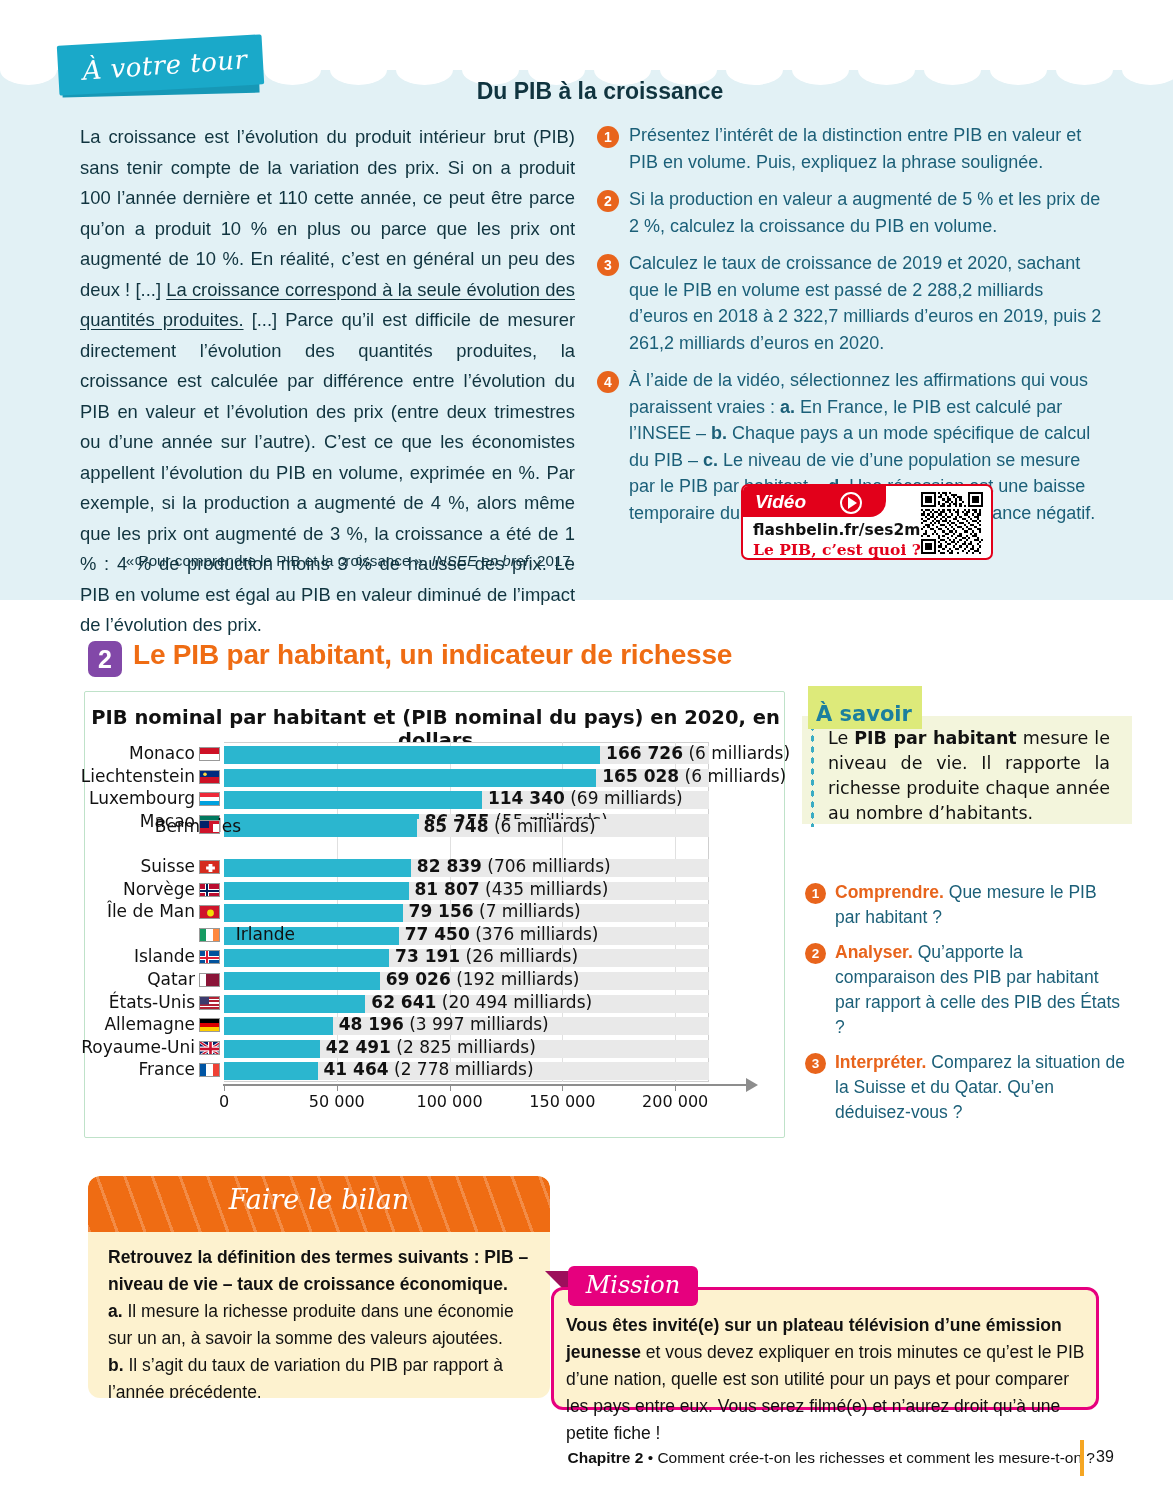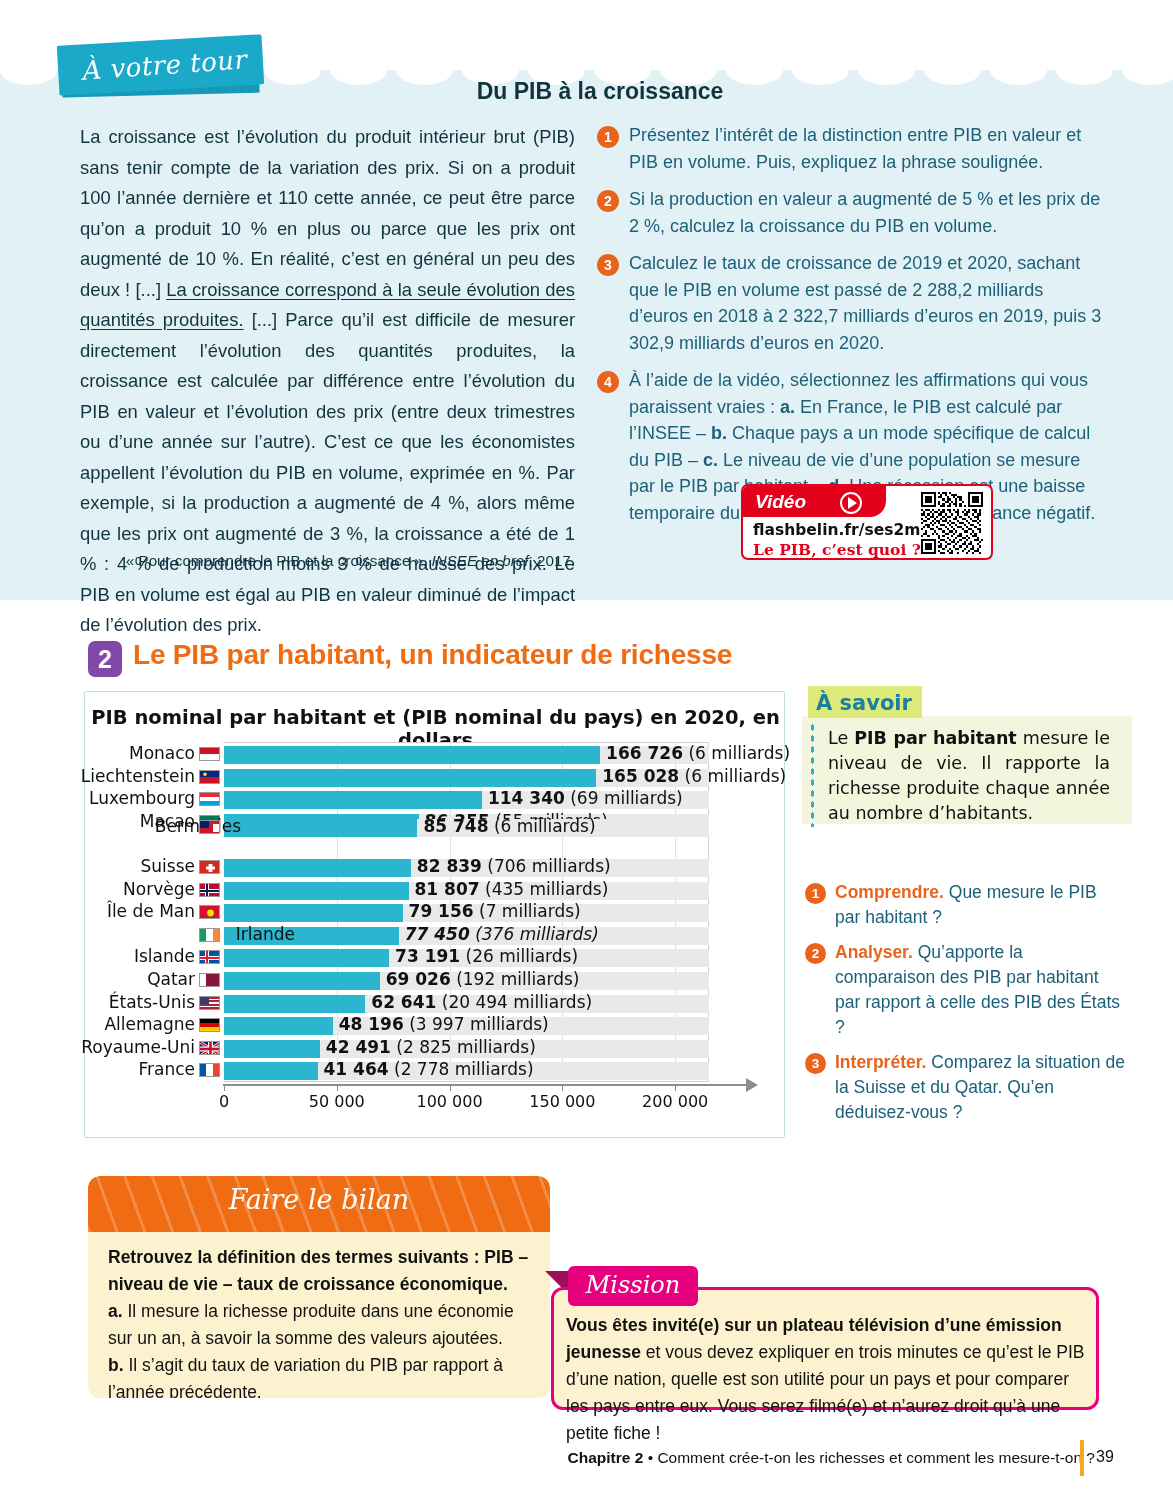--- a/index.html
+++ b/index.html
@@ -222,21 +222,21 @@
     position: absolute; top: -3px;
     font-size: 17px; color: #111; white-space: nowrap;
     font-family: "DejaVu Sans", sans-serif;
   }
   .row-val b { font-weight: bold; }
 
   
   .savoir-wrap { position: absolute; left: 802px; top: 686px; width: 330px; }
   .savoir-head {
     position: absolute; left: 6px; top: 0;
-    background: #ddea7a; padding: 5px 10px 3px 8px;
+    background: #ddea7a; padding: 16px 10px 3px 8px;
     font-size: 21px; font-weight: bold; color: #1b7f9e;
     font-family: "DejaVu Sans", sans-serif;
   }
   .savoir-body {
     position: absolute; left: 0; top: 30px;
     width: 330px; height: 108px;
     background: #f3f5dc;
   }
   .savoir-dots {
     position: absolute; left: 8px; top: 36px;
@@ -377,21 +377,21 @@
     <div class="q-item">
       <div class="q-num">1</div>
       <div class="q-text">Présentez l’intérêt de la distinction entre PIB en valeur et PIB en volume. Puis, expliquez la phrase soulignée.</div>
     </div>
     <div class="q-item">
       <div class="q-num">2</div>
       <div class="q-text">Si la production en valeur a augmenté de 5 % et les prix de 2 %, calculez la croissance du PIB en volume.</div>
     </div>
     <div class="q-item">
       <div class="q-num">3</div>
-      <div class="q-text">Calculez le taux de croissance de 2019 et 2020, sachant que le PIB en volume est passé de 2 288,2 milliards d’euros en 2018 à 2 322,7 milliards d’euros en 2019, puis 3 302,9 milliards d’euros en 2020.</div>
+      <div class="q-text">Calculez le taux de croissance de 2019 et 2020, sachant que le PIB en volume est passé de 2 288,2 milliards d’euros en 2018 à 2 322,7 milliards d’euros en 2019, puis 2 261,2 milliards d’euros en 2020.</div>
     </div>
     <div class="q-item">
       <div class="q-num">4</div>
       <div class="q-text">À l’aide de la vidéo, sélectionnez les affirmations qui vous paraissent vraies : <b>a.</b> En France, le PIB est calculé par l’INSEE – <b>b.</b> Chaque pays a un mode spécifique de calcul du PIB – <b>c.</b> Le niveau de vie d’une population se mesure par le PIB par habitant – <b>d.</b> Une récession est une baisse temporaire du PIB induisant un taux de croissance négatif.</div>
     </div>
   </div>
 
 <div class="video-box">
   <div class="video-tab"></div>
   <div class="video-tab-label">Vidéo</div>
@@ -706,21 +706,21 @@
                 <circle cx="10.5" cy="7" r="3.4" fill="#f2e205"></circle>
               </svg></div>
           </div>
           <div class="row-val" style="left: 184.561px;"><b>79 156</b> (7 milliards)</div>
         </div>
         <div class="row" style="top: 184.8px; width: 585px;">
           <div class="row-track"></div>
           <div class="row-bar" style="width: 174.713px;"></div>
           <div class="row-name" style="right: 514px;">Irlande</div>
           <div class="flag" style="left: -25px; background: linear-gradient(90deg, rgb(22, 155, 98) 33.3%, rgb(255, 255, 255) 33.3%, rgb(255, 255, 255) 66.6%, rgb(255, 136, 62) 66.6%);"></div>
-          <div class="row-val" style="left: 180.713px; font-style: italic;"><b>77 450</b> (376 milliards)</div>
+          <div class="row-val" style="left: 180.713px;"><b>77 450</b> (376 milliards)</div>
         </div>
         <div class="row" style="top: 207.4px; width: 485px;">
           <div class="row-track"></div>
           <div class="row-bar" style="width: 165.105px;"></div>
           <div class="row-name" style="right: 514px;">Islande</div>
           <div class="flag" style="left: -25px; background: linear-gradient(rgb(2, 82, 156), rgb(2, 82, 156));">
             <div style="position:absolute;inset:0"><svg viewBox="0 0 21 14" width="21" height="14">
                 <rect x="5" y="0" width="4" height="14" fill="#fff"></rect>
                 <rect x="0" y="5" width="21" height="4" fill="#fff"></rect>
                 <rect x="6" y="0" width="2" height="14" fill="#dc1e35"></rect>

